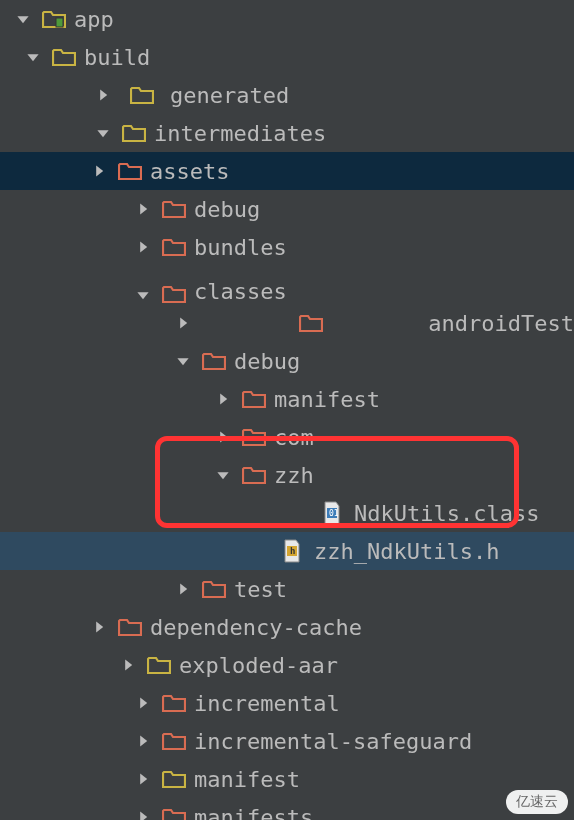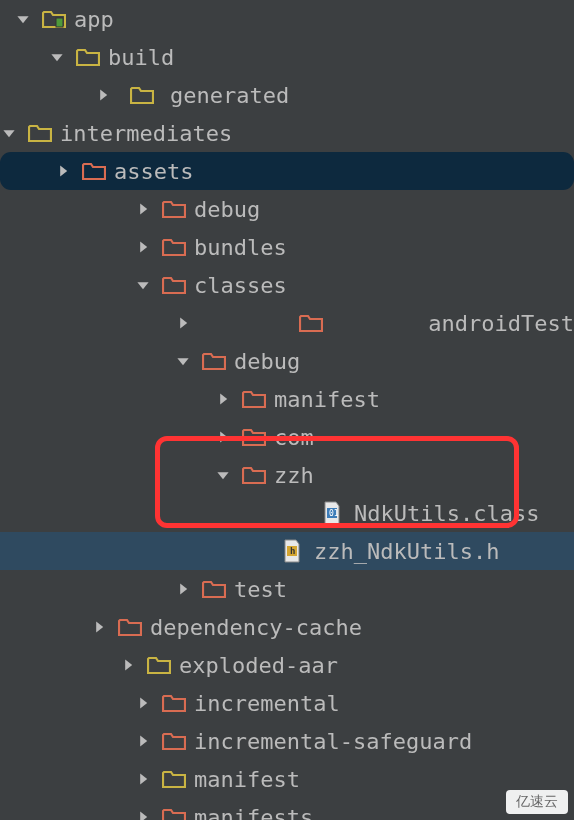--- a/index.html
+++ b/index.html
@@ -69,21 +69,21 @@
       height: 92px;
     }
     .watermark {
       position: absolute;
       right: 6px;
       bottom: 6px;
       background: rgba(255,255,255,0.92);
       color: #666;
       font-size: 14px;
       padding: 3px 10px;
-      border-radius: 4px;
+      border-radius: 12px;
       font-family: Arial, sans-serif;
     }
   </style>
 </head>
 <body>
 
 <div class="tree" id="tree-root">
     <div class="row" style="padding-left: 14px; text-align: right;">
       <span class="arrow">
         <svg viewBox="0 0 10 10" width="14" height="14">
@@ -91,21 +91,21 @@
         </svg>
       </span>
       <span class="icon">
         <svg viewBox="0 0 24 20" width="24" height="20">
           <path d="M1 4 L1 18 L23 18 L23 6 L11 6 L9 3 L2 3 Z" fill="none" stroke="#c9b443" stroke-width="2.2"></path>
           <rect x="14" y="9" width="7" height="9" fill="#4e9a3a" stroke="#333" stroke-width="1"></rect>
         </svg>
       </span>
       <span class="label">app</span>
     </div>
-    <div class="row" style="padding-left: 24px; margin-left: 24px;">
+    <div class="row" style="padding-left: 24px;">
       <span class="arrow">
         <svg viewBox="0 0 10 10" width="14" height="14">
           <path d="M1 3 L9 3 L5 8 Z" fill="#bbbbbb"></path>
         </svg>
       </span>
       <span class="icon">
         <svg viewBox="0 0 24 20" width="24" height="20">
           <path d="M1 4 L1 18 L23 18 L23 6 L11 6 L9 3 L2 3 Z" fill="none" stroke="#c9b443" stroke-width="2.2"></path>
         </svg>
       </span>
@@ -117,34 +117,34 @@
           <path d="M3 1 L8 5 L3 9 Z" fill="#bbbbbb"></path>
         </svg>
       </span>
       <span class="icon">
         <svg viewBox="0 0 24 20" width="24" height="20">
           <path d="M1 4 L1 18 L23 18 L23 6 L11 6 L9 3 L2 3 Z" fill="none" stroke="#c9b443" stroke-width="2.2"></path>
         </svg>
       </span>
       <span class="label">generated</span>
     </div>
-    <div class="row" style="">
+    <div class="row" style="padding-left: 94px;">
       <span class="arrow">
         <svg viewBox="0 0 10 10" width="14" height="14">
           <path d="M1 3 L9 3 L5 8 Z" fill="#bbbbbb"></path>
         </svg>
       </span>
       <span class="icon">
         <svg viewBox="0 0 24 20" width="24" height="20">
           <path d="M1 4 L1 18 L23 18 L23 6 L11 6 L9 3 L2 3 Z" fill="none" stroke="#c9b443" stroke-width="2.2"></path>
         </svg>
       </span>
       <span class="label">intermediates</span>
     </div>
-    <div class="row selected" style="padding-left: 54px; border-radius: 11px;">
+    <div class="row selected" style="padding-left: 90px;">
       <span class="arrow">
         <svg viewBox="0 0 10 10" width="14" height="14">
           <path d="M3 1 L8 5 L3 9 Z" fill="#bbbbbb"></path>
         </svg>
       </span>
       <span class="icon">
         <svg viewBox="0 0 24 20" width="24" height="20">
           <path d="M1 4 L1 18 L23 18 L23 6 L11 6 L9 3 L2 3 Z" fill="none" stroke="#d96c52" stroke-width="2.2"></path>
         </svg>
       </span>
@@ -169,21 +169,21 @@
           <path d="M3 1 L8 5 L3 9 Z" fill="#bbbbbb"></path>
         </svg>
       </span>
       <span class="icon">
         <svg viewBox="0 0 24 20" width="24" height="20">
           <path d="M1 4 L1 18 L23 18 L23 6 L11 6 L9 3 L2 3 Z" fill="none" stroke="#d96c52" stroke-width="2.2"></path>
         </svg>
       </span>
       <span class="label">bundles</span>
     </div>
-    <div class="row" style="padding-left: 134px;">
+    <div class="row" style="padding-left: 134px; align-items: flex-end;">
       <span class="arrow">
         <svg viewBox="0 0 10 10" width="14" height="14">
           <path d="M1 3 L9 3 L5 8 Z" fill="#bbbbbb"></path>
         </svg>
       </span>
       <span class="icon">
         <svg viewBox="0 0 24 20" width="24" height="20">
           <path d="M1 4 L1 18 L23 18 L23 6 L11 6 L9 3 L2 3 Z" fill="none" stroke="#d96c52" stroke-width="2.2"></path>
         </svg>
       </span>

